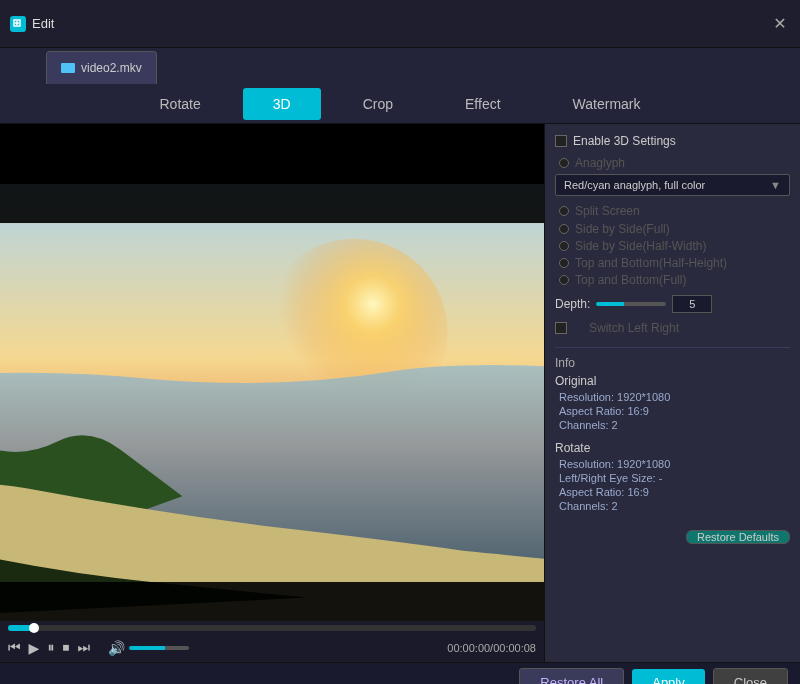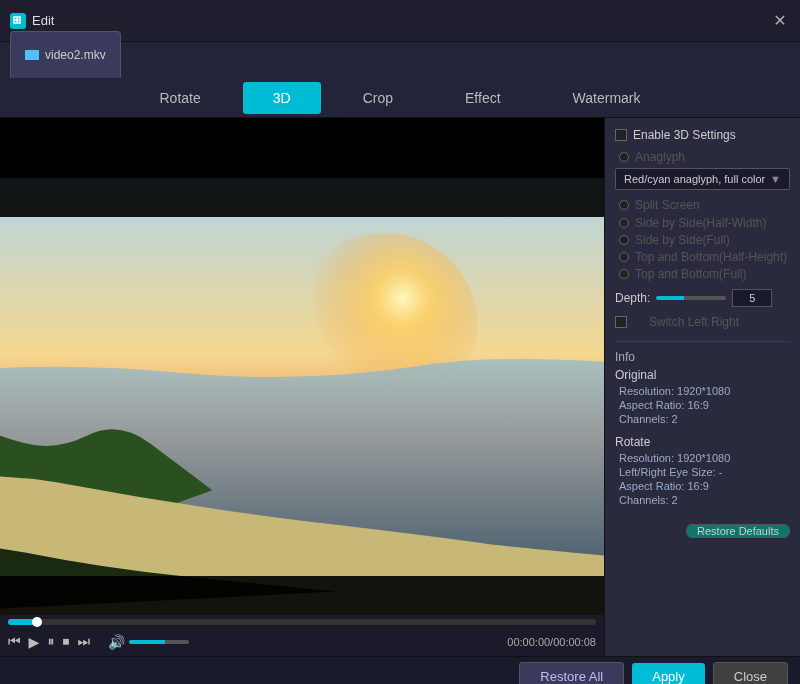--- a/index.html
+++ b/index.html
@@ -7,21 +7,21 @@
       width: 800px;
       height: 684px;
       background: #2b2b3b;
       font-family: Arial, sans-serif;
       font-size: 12px;
       color: #ccc;
       overflow: hidden;
     }
     .title-bar {
       background: #1e1e2e;
-      height: 42px;
+      height: 48px;
       display: flex;
       align-items: center;
       justify-content: space-between;
       padding: 0 10px;
       border-bottom: 1px solid #111;
     }
     .title-bar-left {
       display: flex;
       align-items: center;
       gap: 6px;
@@ -43,26 +43,27 @@
     .file-tab-bar {
       background: #23233a;
       height: 36px;
       display: flex;
       align-items: flex-end;
       padding-left: 10px;
     }
     .file-tab {
       background: #3a3a5c;
       color: #ccc;
-      padding: 16px 14px;
+      padding: 9px 14px;
       font-size: 12px;
       display: flex; align-items: center; gap: 6px;
       border-radius: 4px 4px 0 0;
       border: 1px solid #555;
       border-bottom: none;
+      margin-left: 36px;
     }
     .file-tab-icon {
       width: 14px; height: 10px;
       background: #4fc3f7;
       border-radius: 1px;
     }
     .nav-tabs {
       background: #23233a;
       height: 40px;
       display: flex;
@@ -165,21 +166,21 @@
       background: linear-gradient(to right, #00bcd4 60%, #555 60%);
       border-radius: 2px;
       position: relative;
     }
     .time-display {
       margin-left: auto;
       color: #aaa;
       font-size: 11px;
     }
     .right-panel {
-      width: 196px;
+      width: 256px;
       background: #2a2a3e;
       padding: 10px;
       border-left: 1px solid #111;
       overflow-y: auto;
     }
     .settings-row {
       display: flex; align-items: center; gap: 6px;
       margin-bottom: 8px;
     }
     .checkbox-box {
@@ -408,25 +409,25 @@
     </div>
 
     <div class="radio-option">
       <div class="radio-dot"></div>
       <span class="disabled-text">Split Screen</span>
     </div>
 
     <div class="split-screen-options">
       <div class="split-option">
         <div class="radio-dot"></div>
-        <span class="disabled-text">Side by Side(Half-Width)</span>
+        <span class="disabled-text">Side by Side(Full)</span>
       </div>
       <div class="split-option">
         <div class="radio-dot"></div>
-        <span class="disabled-text">Side by Side(Full)</span>
+        <span class="disabled-text">Side by Side(Half-Width)</span>
       </div>
       <div class="split-option">
         <div class="radio-dot"></div>
         <span class="disabled-text">Top and Bottom(Half-Height)</span>
       </div>
       <div class="split-option">
         <div class="radio-dot"></div>
         <span class="disabled-text">Top and Bottom(Full)</span>
       </div>
     </div>

